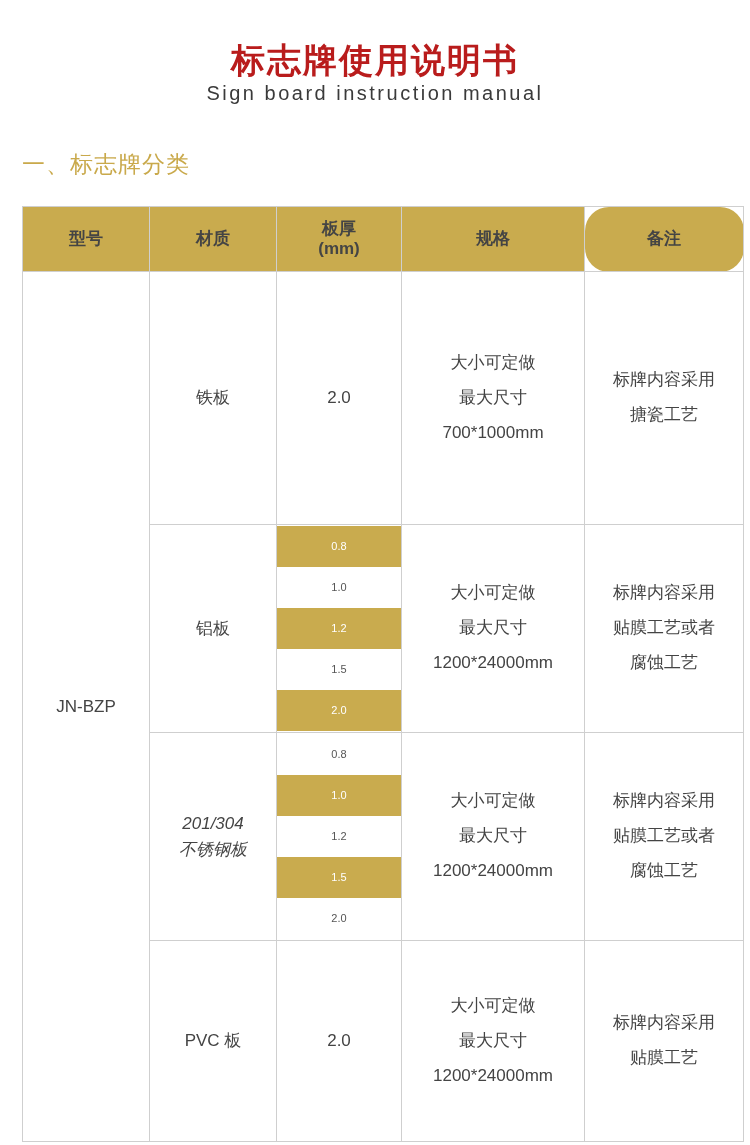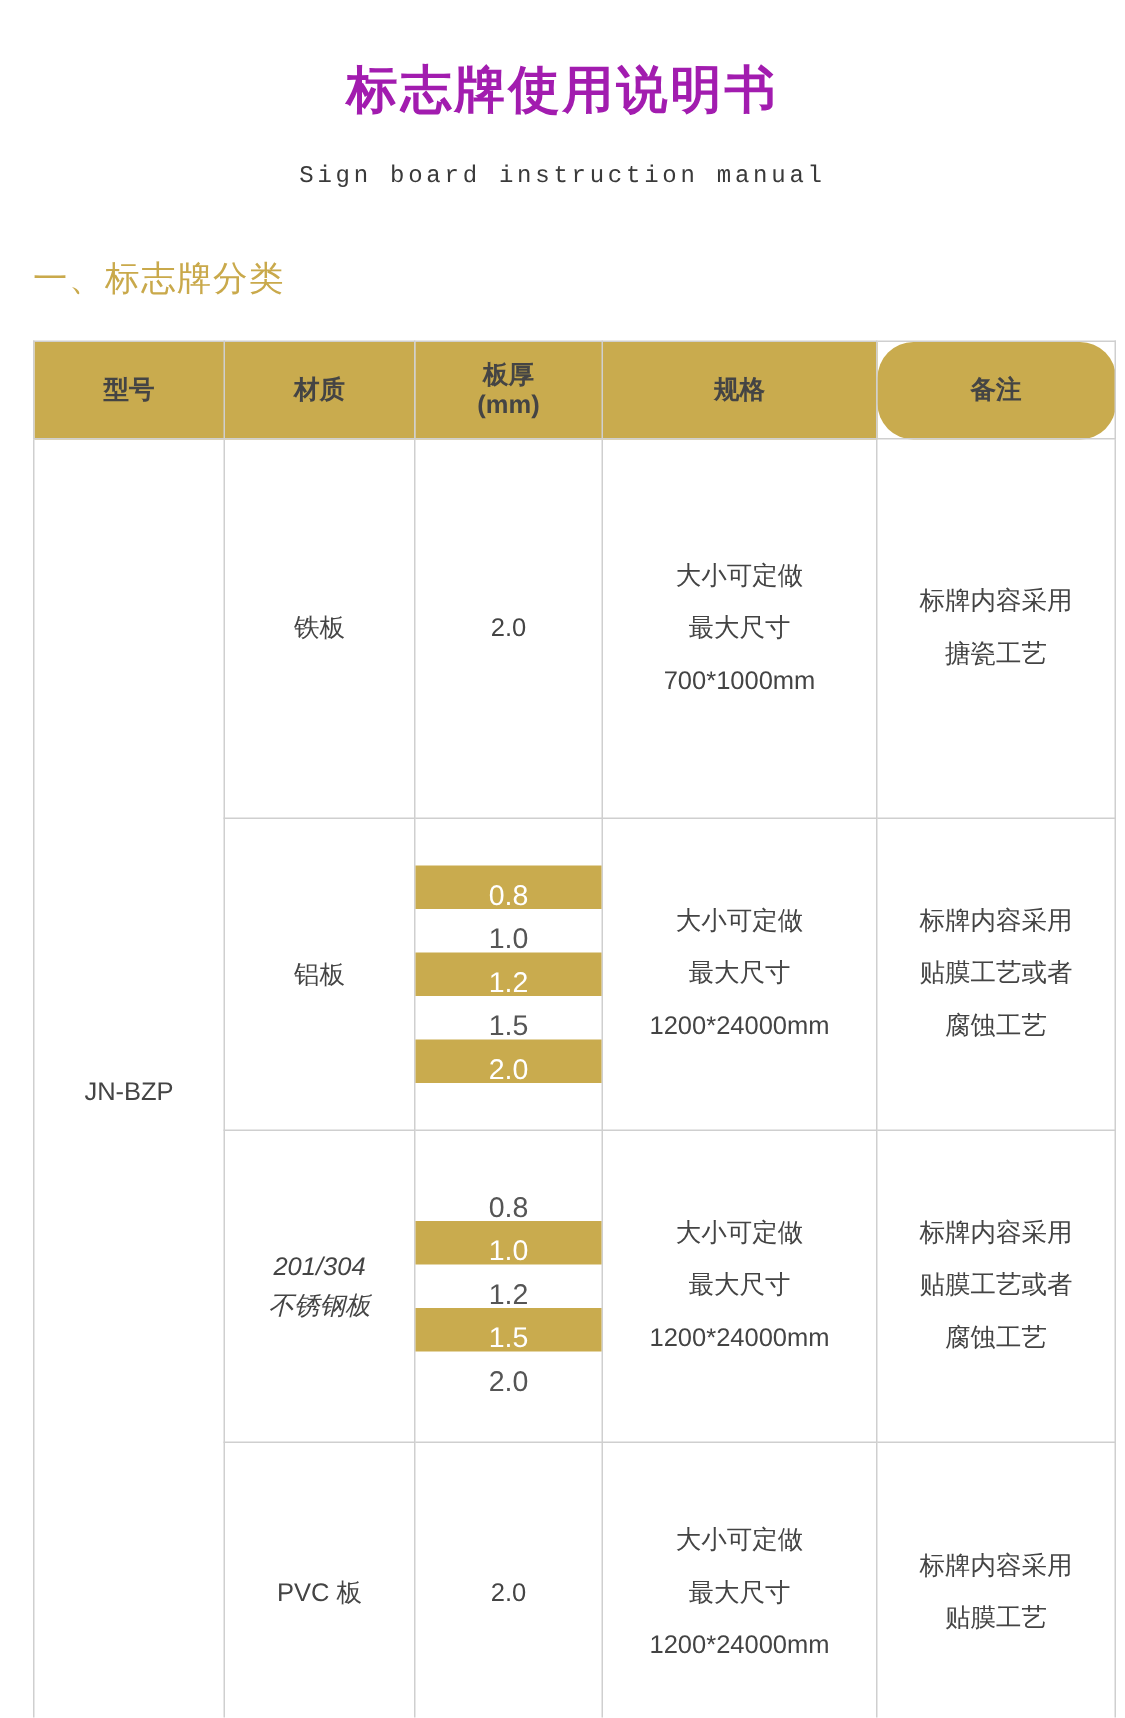--- a/index.html
+++ b/index.html
@@ -22,30 +22,30 @@
     position: relative;
   }
   .title-block {
     text-align: center;
     padding-top: 38px;
   }
   .main-title {
     font-family: "DejaVu Sans", "Liberation Sans", sans-serif;
     font-size: 34px;
     font-weight: bold;
-    color: #a21caf;
+    color: #b91c1c;
     letter-spacing: 2px;
     line-height: 1.3;
   }
   .sub-title {
-    font-family: Liberation Mono, monospace;
-    font-size: 16px;
+    font-family: Liberation Sans, sans-serif;
+    font-size: 20px;
     color: #3a3a3a;
     letter-spacing: 2.5px;
-    margin-top: 26px;
+    margin-top: 0;
   }
   .section-heading {
     margin: 44px 0 0 22px;
     font-family: "DejaVu Sans", "Liberation Sans", sans-serif;
     font-size: 23px;
     font-weight: normal;
     color: #c9a94b;
     letter-spacing: 1px;
   }
   .table-wrap {
@@ -100,23 +100,23 @@
     color: #555555;
   }
   td.thick-list {
     padding: 0;
   }
   .thick-list-inner {
     display: flex;
     flex-direction: column;
   }
   .thick-item {
-    height: 29px;
+    height: 41px;
     line-height: 41px;
-    font-size: 19px;
+    font-size: 11px;
     color: #555555;
     text-align: center;
   }
   .thick-item.hl {
     background: #c9ab4e;
     color: #ffffff;
   }
 </style>
 </head>
 <body>

